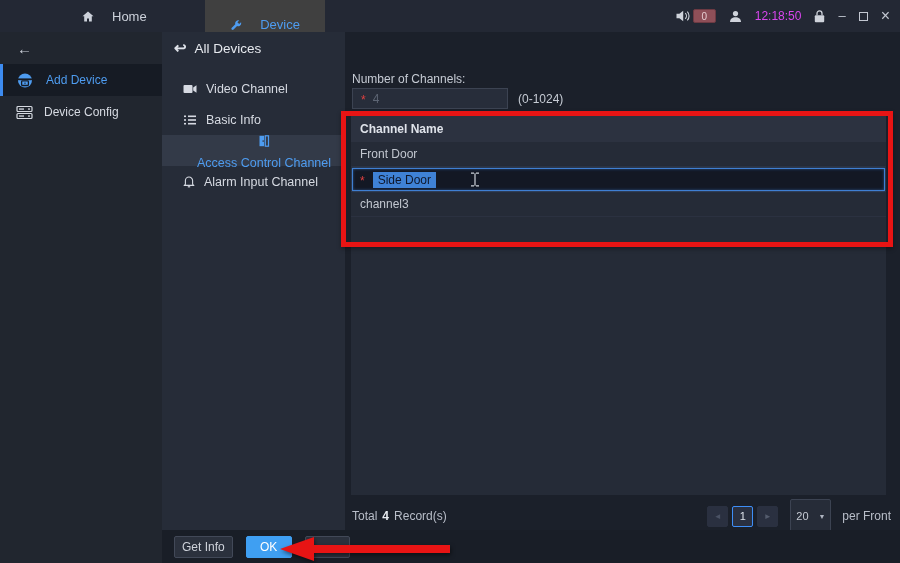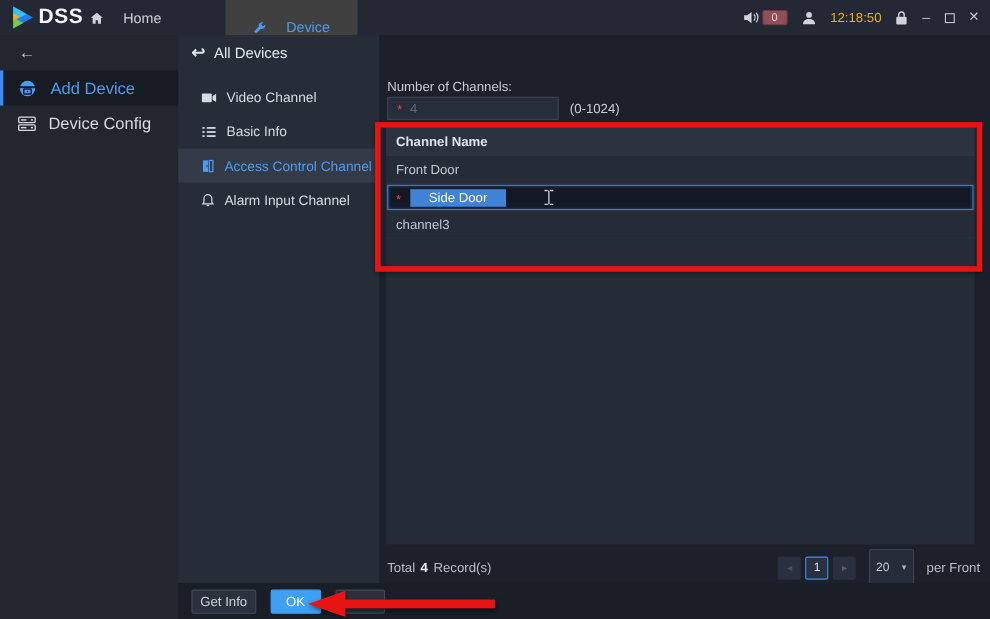--- a/index.html
+++ b/index.html
@@ -11,60 +11,60 @@
   .logo { position:absolute; left:10px; top:0; height:32px; display:flex; align-items:center; gap:3px; }
   .logo-text { color:#f2f4f7; font-size:19px; font-weight:800; letter-spacing:.5px; }
   .tab { position:absolute; top:0; height:32px; display:flex; align-items:center; gap:18px;
          font-size:13px; color:#ccd1da; cursor:default; }
   .tab-home { left:82px; }
   .tab-device { left:205px; width:120px; justify-content:center; background:#404040; color:#4e9cf0;align-items:flex-end; }
   .top-right { position:absolute; right:10px; top:0; height:32px; display:flex; align-items:center; gap:13px; }
   .sound-group { display:flex; align-items:center; gap:3px; }
   .badge { min-width:23px; height:14px; padding:0 4px; background:#8e4f58; border:1px solid #6d3a43;
            border-radius:2px; color:#e6ced2; font-size:10px; display:flex; align-items:center; justify-content:center; }
-  .time { color:#eab308; font-size:12px; }
+  .time { color:#d946ef; font-size:12px; }
   .win-glyph { color:#c3c8d2; font-size:13px; line-height:32px; }
   .max-box { width:9px; height:9px; border:1px solid #c3c8d2; display:inline-block; }
 
   
   .sidebar { position:absolute; top:32px; left:0; width:162px; bottom:0; background:#21262f; }
   .back-row { height:32px; display:flex; align-items:center; padding-left:17px; color:#ccd1da; font-size:15px; }
   .side-item { height:32px; display:flex; align-items:center; gap:11px; padding-left:13px;
-               border-left:3px solid transparent; color:#d6dae2; font-size:15px; cursor:default; }
+               border-left:3px solid transparent; color:#d6dae2; font-size:12px; cursor:default; }
   .side-item.selected { background:#161b24; border-left-color:#3d8bf0; color:#4e9cf0; }
 
   
   .panel2 { position:absolute; top:32px; left:162px; width:183px; bottom:0; background:#262c38; }
   .panel2-header { height:32px; display:flex; align-items:center; gap:8px; padding-left:12px;
                    color:#e6e9ee; font-size:13.5px; }
   .return-glyph { color:#dfe3ea; font-size:15px; font-weight:bold; }
   .menu { margin-top:9px; }
   .menu-item { height:31px; display:flex; align-items:center; gap:9px; padding-left:21px;
                color:#d6dae2; font-size:12.5px; cursor:default; }
-  .menu-item.selected { background:#333a48; color:#4e9cf0; }
+  .menu-item.selected { background:#333a48; color:#4e9cf0;flex-direction:column; }
 
   
   .main { position:absolute; top:32px; left:345px; right:0; bottom:33px; background:#1b202a; }
   .ch-label { position:absolute; left:7px; top:40px; font-size:12px; color:#c6cbd4; }
   .ch-input { position:absolute; left:7px; top:56px; width:156px; height:21px; background:#272d3a;
               border:1px solid #3c4352; display:flex; align-items:center; gap:7px; padding-left:8px; }
   .req { color:#e04040; font-size:12px; line-height:10px; margin-top:3px; }
   .ch-val { color:#5d6574; font-size:12px; }
   .ch-range { position:absolute; left:173px; top:60px; font-size:12px; color:#c6cbd4; }
 
   .table-panel { position:absolute; left:6px; top:84px; width:535px; height:379px; background:#252b37; }
   .thead { height:26px; background:#2c3240; display:flex; align-items:center; padding-left:9px;
            color:#dfe3ea; font-size:12px; font-weight:bold; }
   .trow { height:25px; display:flex; align-items:center; padding-left:9px; color:#c2c7d0;
           font-size:12px; border-bottom:1px solid #2b3140; }
   .trow.edit-row { padding:0 1px; border-bottom:1px solid #2b3140; }
   .edit-input { flex:1; height:23px; margin-top:1px; border:1px solid #3f7fd2; background:#131824;
                 display:flex; align-items:center; gap:8px; padding-left:7px;
                 box-shadow:0 0 3px rgba(63,127,210,.55) inset, 0 0 2px rgba(63,127,210,.5); }
-  .sel-text { background:#3f82d6; color:#fef9c3; font-size:12px; padding:1px 17px; }
+  .sel-text { background:#3f82d6; color:#0f172a; font-size:12px; padding:1px 5px; }
   .ibeam { margin-left:26px; }
 
   .pagination { position:absolute; left:7px; right:9px; top:473px; height:22px; display:flex;
                 align-items:center; font-size:12px; color:#b9bec9; }
   .total-num { color:#e8ebf0; font-weight:bold; margin:0 5px; }
   .pg-right { margin-left:auto; display:flex; align-items:center; gap:4px; }
   .pg-btn { width:21px; height:21px; background:#2a3040; border:1px solid #2a3040; border-radius:2px;
             display:flex; align-items:center; justify-content:center; font-size:8px; color:#4a5264; }
   .pg-btn.page { border-color:#3e8ef7; color:#dde2ea; font-size:11px; }
   .pg-btn.next { color:#545c6d; }
@@ -88,31 +88,20 @@
               box-shadow:0 2px 4px rgba(0,0,0,.35); }
   .red-arrow { position:absolute; left:276px; top:535px; z-index:9; pointer-events:none;
                filter:drop-shadow(1px 2px 2px rgba(0,0,0,.5)); }
 
   .icon { display:inline-flex; align-items:center; justify-content:center; }
 </style>
 </head>
 <body>
 
 <div class="topbar">
-  <div class="logo">
-    <span class="icon">
-      <svg width="22" height="24" viewBox="0 0 22 24">
-        <polygon points="2,2 20,12 2,22" fill="#1f7fe8"></polygon>
-        <polygon points="2,2 14,8.7 2,15.4" fill="#35c3f0"></polygon>
-        <polygon points="2,12 11,17 2,22" fill="#7ac943"></polygon>
-        <polygon points="2,8 8,11.3 2,14.6" fill="#f5a623"></polygon>
-      </svg>
-    </span>
-    <span class="logo-text">DSS</span>
-  </div>
 
   <div class="tab tab-home">
     <span class="icon">
       <svg width="12" height="11" viewBox="0 0 12 11">
         <path d="M6 0.5 11.5 5.2H9.8V10.5H7V7.4H5V10.5H2.2V5.2H0.5Z" fill="#ccd1da"></path>
       </svg>
     </span>
     <span>Home</span>
   </div>
 

